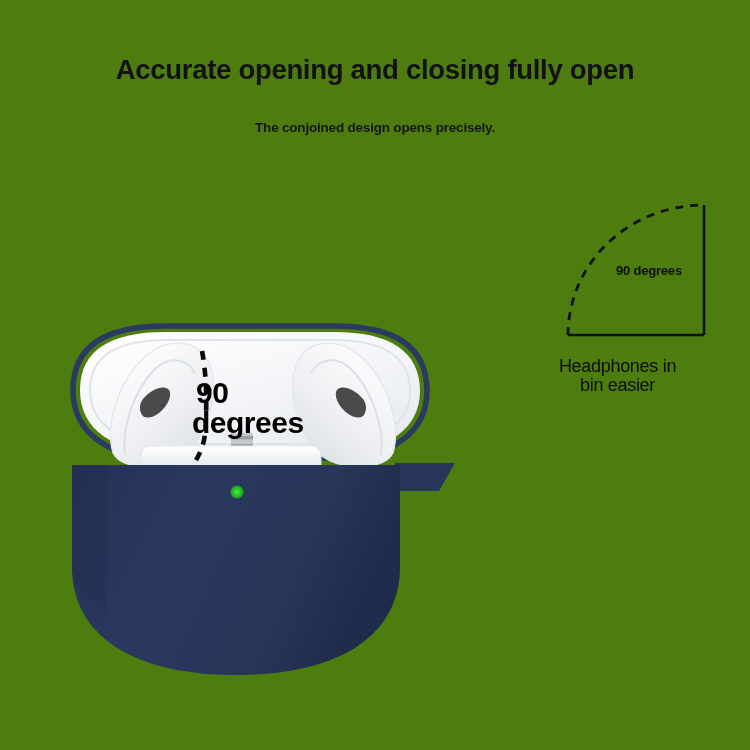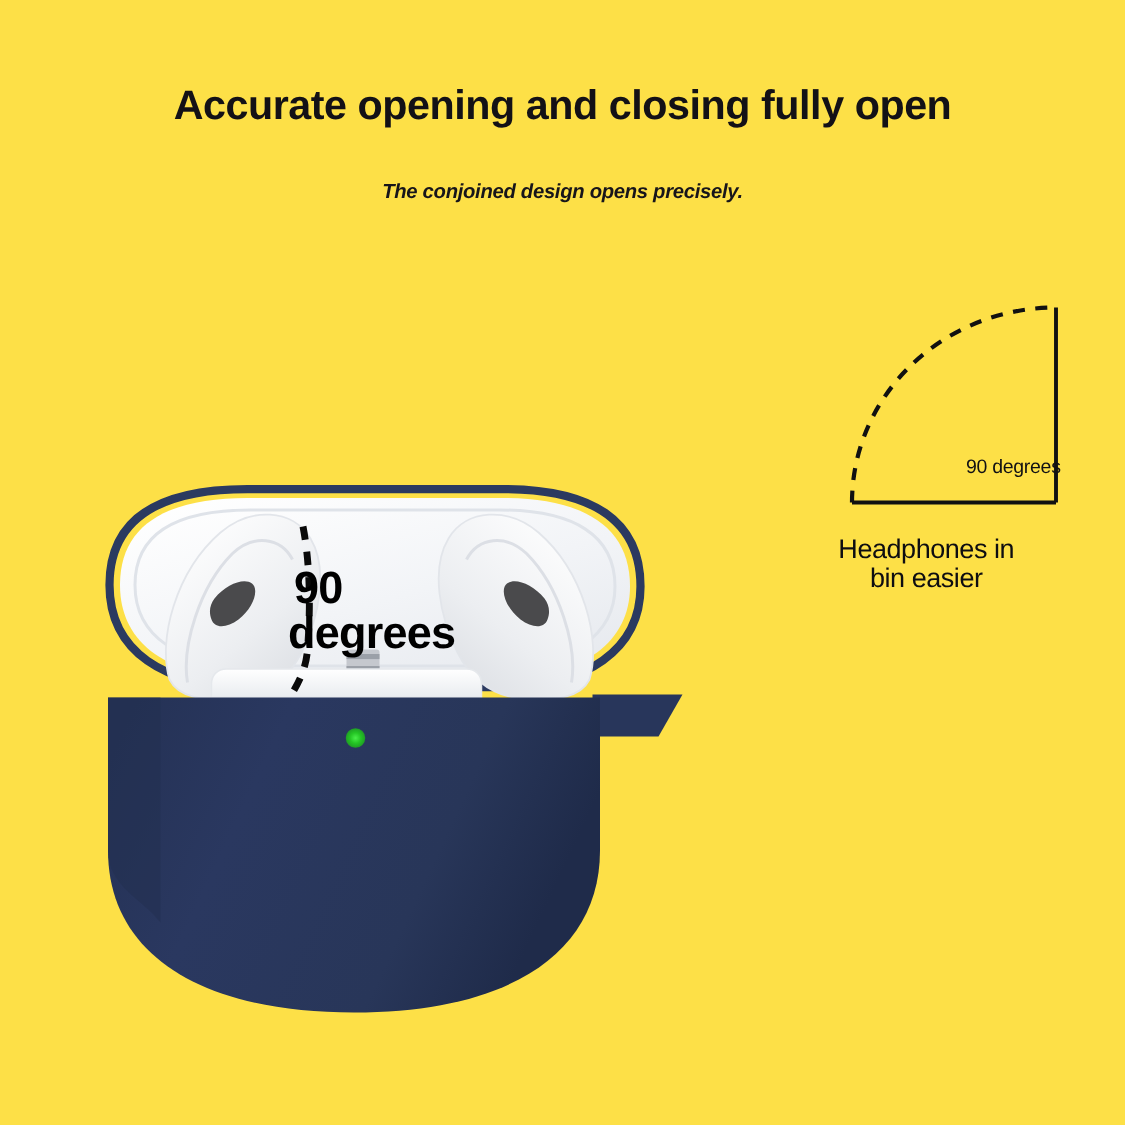--- a/index.html
+++ b/index.html
@@ -12,21 +12,21 @@
     background: #ffffff;
     font-family: "Liberation Sans", sans-serif;
     overflow: hidden;
     position: relative;
   }
   #stage {
     position: absolute;
     left: 0; top: 0;
     width: 750px;
     height: 750px;
-    background: #fde047;
+    background: #4d7c0f;
   }
 
   
   .headline {
     position: absolute;
     left: 0;
     top: 54px;
     width: 750px;
     text-align: center;
     font-size: 27.5px;
@@ -39,44 +39,42 @@
     position: absolute;
     left: 0;
     top: 120px;
     width: 750px;
     text-align: center;
     font-size: 13.5px;
     font-weight: bold;
     color: #17151a;
     letter-spacing: -0.2px;
     white-space: nowrap;
-    font-style: italic;
   }
 
   
   .angle-diagram {
     position: absolute;
     left: 548px;
     top: 192px;
     width: 175px;
     height: 155px;
   }
   .angle-diagram svg {
     display: block;
   }
   .angle-label {
     position: absolute;
-    left: 644px;
+    left: 616px;
     top: 263px;
     font-size: 13px;
-    font-weight: normal;
+    font-weight: bold;
     color: #101014;
     white-space: nowrap;
     letter-spacing: -0.2px;
-    margin-top: 40px;
   }
   .angle-caption {
     position: absolute;
     left: 535px;
     top: 357px;
     width: 165px;
     text-align: center;
     font-size: 18px;
     font-weight: normal;
     line-height: 19px;

